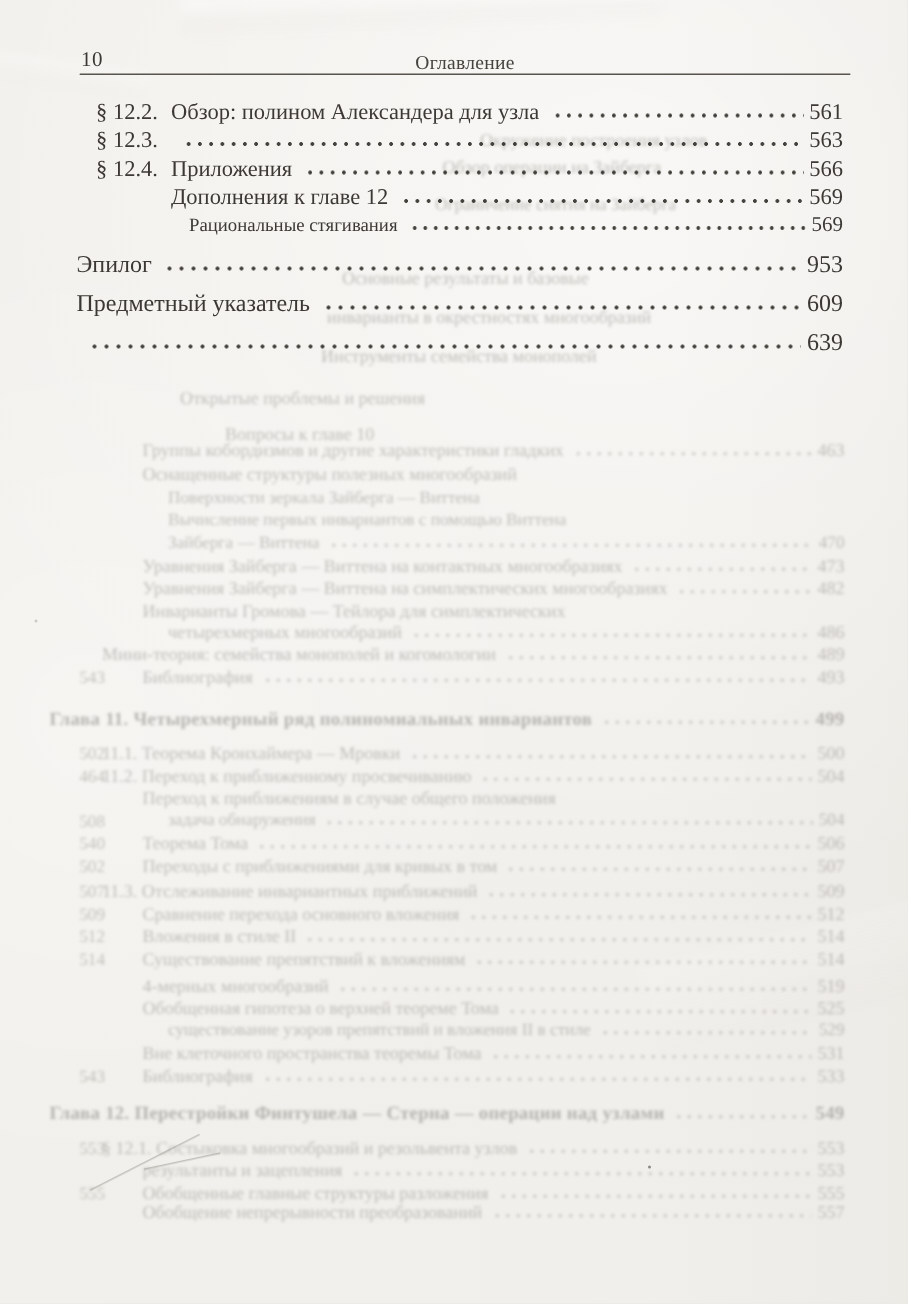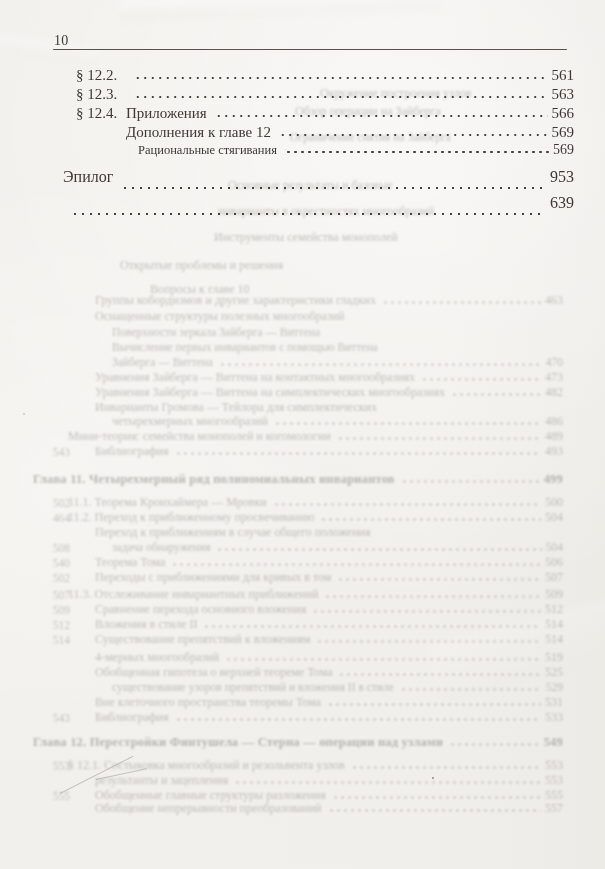--- a/index.html
+++ b/index.html
@@ -39,34 +39,34 @@
     background-size:7px 3px;background-repeat:repeat-x;background-position:0 100%;}
   .gleader.empty{background:none;}
   .gnum{flex:none;}
   .gnumleft{position:absolute;left:44px;width:26px;text-align:right;color:#949289;font-size:11.5px;line-height:13px;}
 
   
   .pagenum{position:absolute;left:54px;top:33px;font-size:14px;letter-spacing:.3px;}
   .runhead{position:absolute;left:53px;top:34px;width:514px;text-align:center;font-size:13px;color:#46433e;letter-spacing:.2px;}
   .rule{position:absolute;left:53px;top:49px;width:514px;height:1.4px;background:#57534d;border-radius:1px;}
 
-  #toc{position:absolute;left:63px;top:66px;width:511px;}
+  #toc{position:absolute;left:51px;top:66px;width:511px;}
   .row{display:flex;align-items:baseline;}
   .row .ttl{flex:none;}
   .leader{flex:1;height:4px;margin:0 4px 0 7px;
     background-image:radial-gradient(circle, rgba(60,57,52,.95) 1.05px, rgba(60,57,52,0) 1.45px);
     background-size:7.5px 4px;background-repeat:repeat-x;background-position:1px 100%;}
   .pg{flex:none;}
   .row.section{font-size:15px;height:19px;line-height:19px;}
   .row.section .lbl{flex:none;margin-left:13px;width:50px;}
   .row.sub{font-size:15px;height:19px;line-height:19px;padding-left:63px;}
   .row.subsub{font-size:12.5px;height:16px;line-height:16px;padding-left:75px;}
   .row.subsub .pg{font-size:14px;}
   .row.subsub .leader{background-size:7px 4px;}
-  .row.main{font-size:16px;height:26px;line-height:26px;align-items:flex-end;}
+  .row.main{font-size:16px;height:26px;line-height:26px;}
   .row.main .leader{background-size:8px 4px;}
   .row.gap{margin-top:6px;}
 </style>
 </head>
 <body>
 
 <div class="photo">
 
   <div class="crease c1"></div>
   <div class="crease c2"></div>
@@ -269,25 +269,27 @@
       <div class="gnumleft" style="top: 589px;">507</div>
       <div class="gnumleft" style="top: 604px;">509</div>
       <div class="gnumleft" style="top: 619px;">512</div>
       <div class="gnumleft" style="top: 634px;">514</div>
       <div class="gnumleft" style="top: 712px;">543</div>
       <div class="gnumleft" style="top: 760px;">553</div>
       <div class="gnumleft" style="top: 790px;">555</div>
     </div>
 
   <span class="pagenum">10</span>
+  <div class="runhead">Оглавление</div>
   <div class="rule"></div>
 
   <main id="toc">
       <div class="row section">
         <span class="lbl">§ 12.2.</span>
+        <span class="ttl">Обзор: полином Александера для узла</span>
         <span class="leader"></span>
         <span class="pg">561</span>
       </div>
       <div class="row section">
         <span class="lbl">§ 12.3.</span>
         <span class="leader"></span>
         <span class="pg">563</span>
       </div>
       <div class="row section">
         <span class="lbl">§ 12.4.</span>
@@ -302,20 +304,25 @@
       </div>
       <div class="row subsub">
         <span class="ttl">Рациональные стягивания</span>
         <span class="leader"></span>
         <span class="pg">569</span>
       </div>
       <div class="row main gap">
         <span class="ttl">Эпилог</span>
         <span class="leader"></span>
         <span class="pg">953</span>
+      </div>
+      <div class="row main">
+        <span class="ttl">Предметный указатель</span>
+        <span class="leader"></span>
+        <span class="pg">609</span>
       </div>
       <div class="row main">
         <span class="leader"></span>
         <span class="pg">639</span>
       </div>
     </main>
 
   <div class="scratch s1"></div>
   <div class="scratch s2"></div>
   <div class="speck p1"></div>

